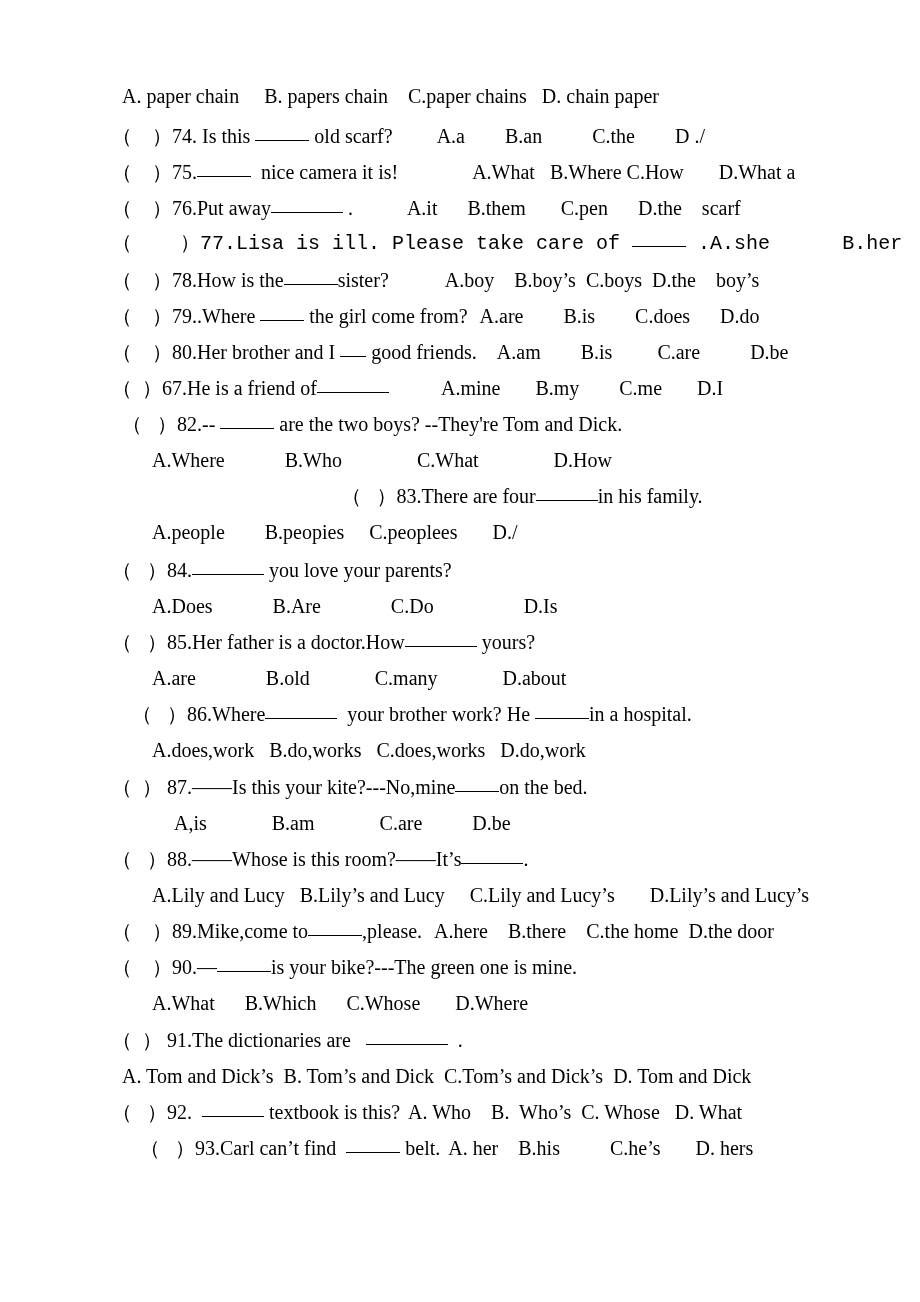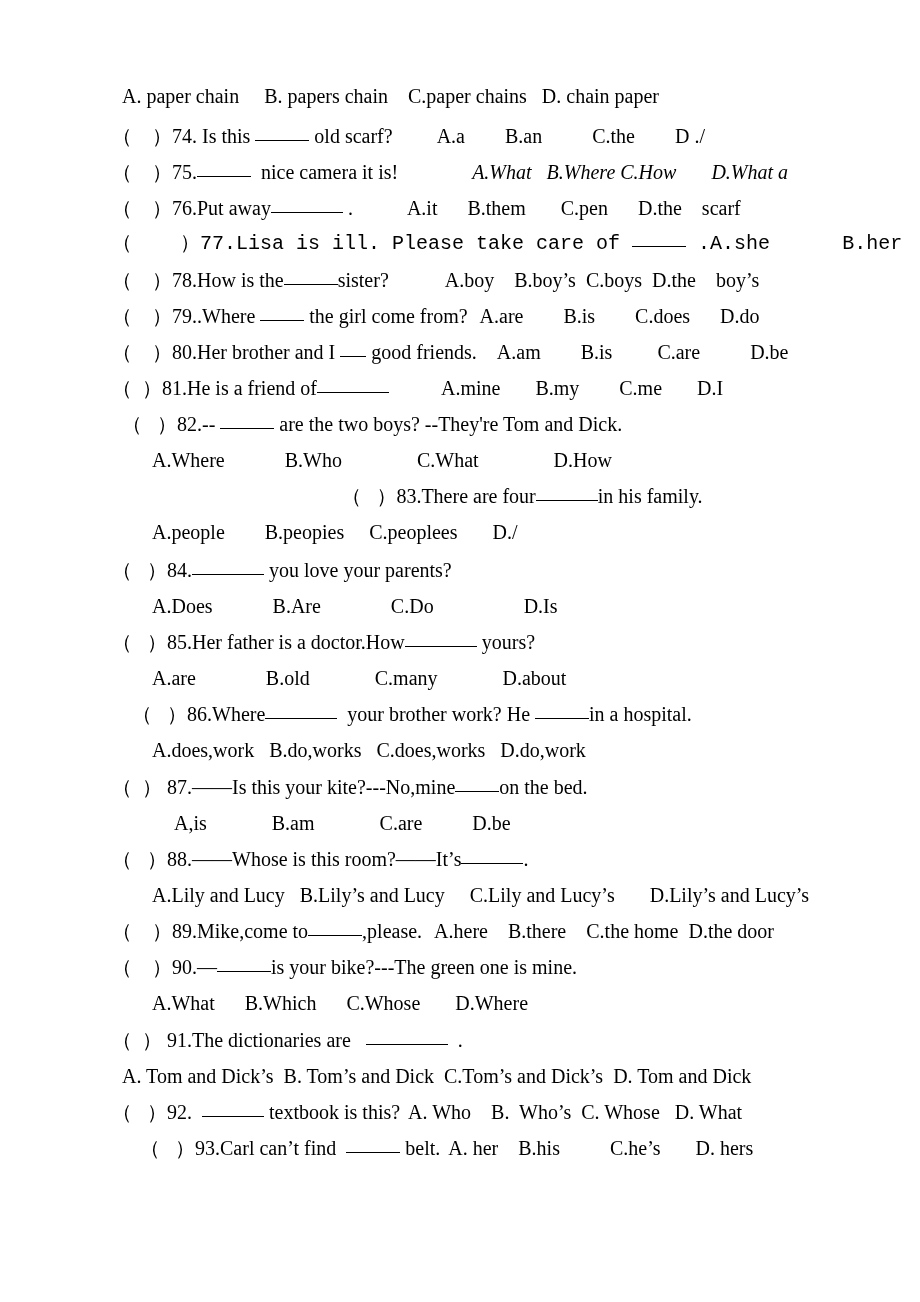--- a/index.html
+++ b/index.html
@@ -71,27 +71,27 @@
     padding-left: 110px;
   }
 </style>
 </head>
 <body>
 
 <div id="page">
   <div class="sheet" id="sheet">
       <div class="row" style="top: 82px;"><span class="opts lead">A. paper chain     B. papers chain    C.paper chains   D. chain paper</span></div>
       <div class="row" style="top: 122px;"><span class="brk" style="padding-left: 100px;">（    ）</span><span class="stem">74.</span><span class="stem"> Is this </span><span class="blank b6"></span><span class="stem"> old scarf?</span><span class="opts" style="padding-left: 44px;">A.a        B.an          C.the        D ./</span></div>
-      <div class="row" style="top: 158px;"><span class="brk" style="padding-left: 100px;">（    ）</span><span class="stem">75.</span><span class="stem"></span><span class="blank b6"></span><span class="stem">  nice camera it is!</span><span class="opts" style="padding-left: 74px; font-style: italic;">A.What   B.Where C.How       D.What a</span></div>
+      <div class="row" style="top: 158px;"><span class="brk" style="padding-left: 100px;">（    ）</span><span class="stem">75.</span><span class="stem"></span><span class="blank b6"></span><span class="stem">  nice camera it is!</span><span class="opts" style="padding-left: 74px;">A.What   B.Where C.How       D.What a</span></div>
       <div class="row" style="top: 194px;"><span class="brk" style="padding-left: 100px;">（    ）</span><span class="stem">76.</span><span class="stem">Put away</span><span class="blank b8"></span><span class="stem"> .</span><span class="opts" style="padding-left: 54px;">A.it      B.them       C.pen      D.the    scarf</span></div>
       <div class="row" style="top: 230px; font-family: Liberation Mono, monospace;"><span class="brk" style="padding-left: 100px;">（    ）</span><span class="stem">77.</span><span class="stem">Lisa is ill. Please take care of </span><span class="blank b6"></span><span class="stem"> .A.she      B.her       C.him        D.his</span></div>
       <div class="row" style="top: 266px;"><span class="brk" style="padding-left: 100px;">（    ）</span><span class="stem">78.</span><span class="stem">How is the</span><span class="blank b6"></span><span class="stem">sister?</span><span class="opts" style="padding-left: 56px;">A.boy    B.boy’s  C.boys  D.the    boy’s</span></div>
       <div class="row" style="top: 302px;"><span class="brk" style="padding-left: 100px;">（    ）</span><span class="stem">79.</span><span class="stem">.Where </span><span class="blank b5"></span><span class="stem"> the girl come from?</span><span class="opts" style="padding-left: 12px;">A.are        B.is        C.does      D.do</span></div>
       <div class="row" style="top: 338px;"><span class="brk" style="padding-left: 100px;">（    ）</span><span class="stem">80.</span><span class="stem">Her brother and I </span><span class="blank b3"></span><span class="stem"> good friends.</span><span class="opts" style="padding-left: 20px;">A.am        B.is         C.are          D.be</span></div>
-      <div class="row" style="top: 374px;"><span class="brk" style="padding-left: 100px;">（  ）</span><span class="stem">81.</span><span class="stem">He is a friend of</span><span class="blank b8"></span><span class="stem"></span><span class="opts" style="padding-left: 52px;">A.mine       B.my        C.me       D.I</span></div>
+      <div class="row" style="top: 374px;"><span class="brk" style="padding-left: 100px;">（  ）</span><span class="stem">67.</span><span class="stem">He is a friend of</span><span class="blank b8"></span><span class="stem"></span><span class="opts" style="padding-left: 52px;">A.mine       B.my        C.me       D.I</span></div>
       <div class="row" style="top: 410px; padding-left: 10px;"><span class="brk" style="padding-left: 100px;">（   ）</span><span class="stem">82.</span><span class="stem">-- </span><span class="blank b6"></span><span class="stem"> are the two boys? --They're Tom and Dick.</span></div>
       <div class="row" style="top: 446px;"><span class="opts cont">A.Where            B.Who               C.What               D.How</span></div>
       <div class="row" style="top: 482px; text-align: center;"><span class="brk" style="padding-left: 100px;">（   ）</span><span class="stem">83.</span><span class="stem">There are four</span><span class="blank b7"></span><span class="stem">in his family.</span></div>
       <div class="row" style="top: 518px;"><span class="opts cont">A.people        B.peopies     C.peoplees       D./</span></div>
       <div class="row" style="top: 556px;"><span class="brk" style="padding-left: 100px;">（   ）</span><span class="stem">84.</span><span class="stem"></span><span class="blank b8"></span><span class="stem"> you love your parents?</span></div>
       <div class="row" style="top: 592px;"><span class="opts cont">A.Does            B.Are              C.Do                  D.Is</span></div>
       <div class="row" style="top: 628px;"><span class="brk" style="padding-left: 100px;">（   ）</span><span class="stem">85.</span><span class="stem">Her father is a doctor.How</span><span class="blank b8"></span><span class="stem"> yours?</span></div>
       <div class="row" style="top: 664px;"><span class="opts cont">A.are              B.old             C.many             D.about</span></div>
       <div class="row" style="top: 700px; padding-left: 20px;"><span class="brk" style="padding-left: 100px;">（   ）</span><span class="stem">86.</span><span class="stem">Where</span><span class="blank b8"></span><span class="stem">  your brother work? He </span><span class="blank b6"></span><span class="stem">in a hospital.</span></div>
       <div class="row" style="top: 736px;"><span class="opts cont">A.does,work   B.do,works   C.does,works   D.do,work</span></div>

